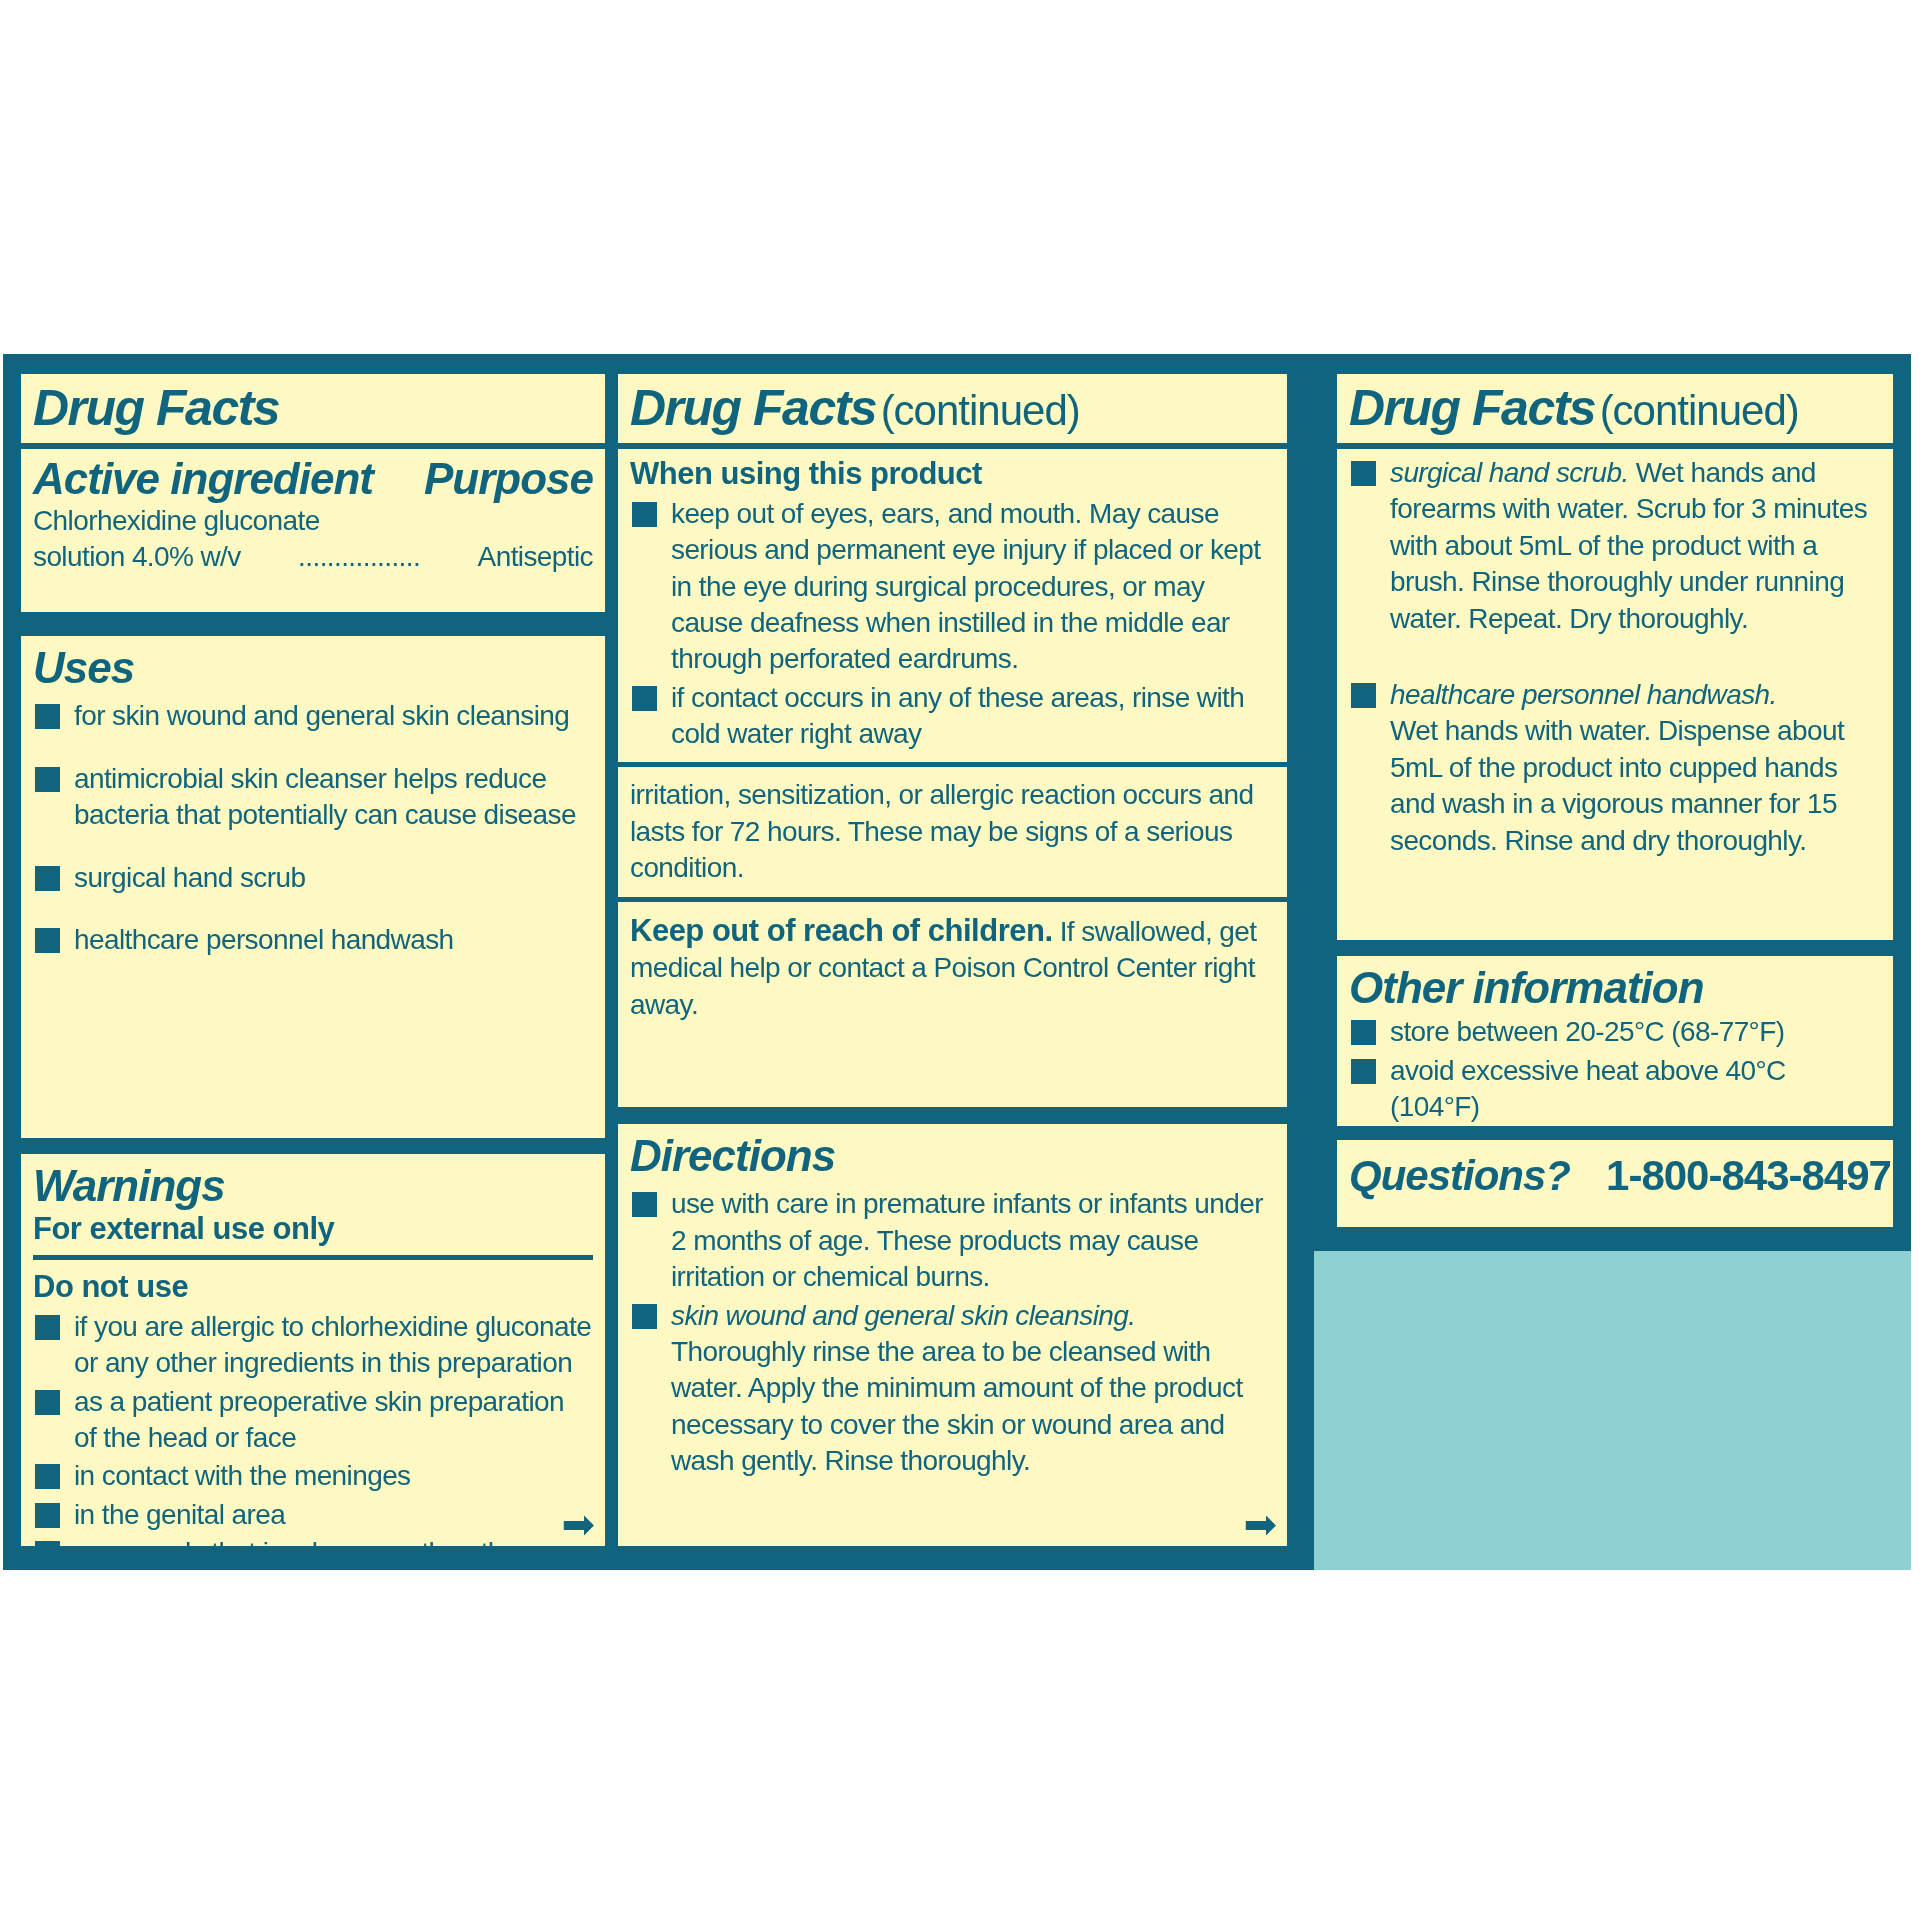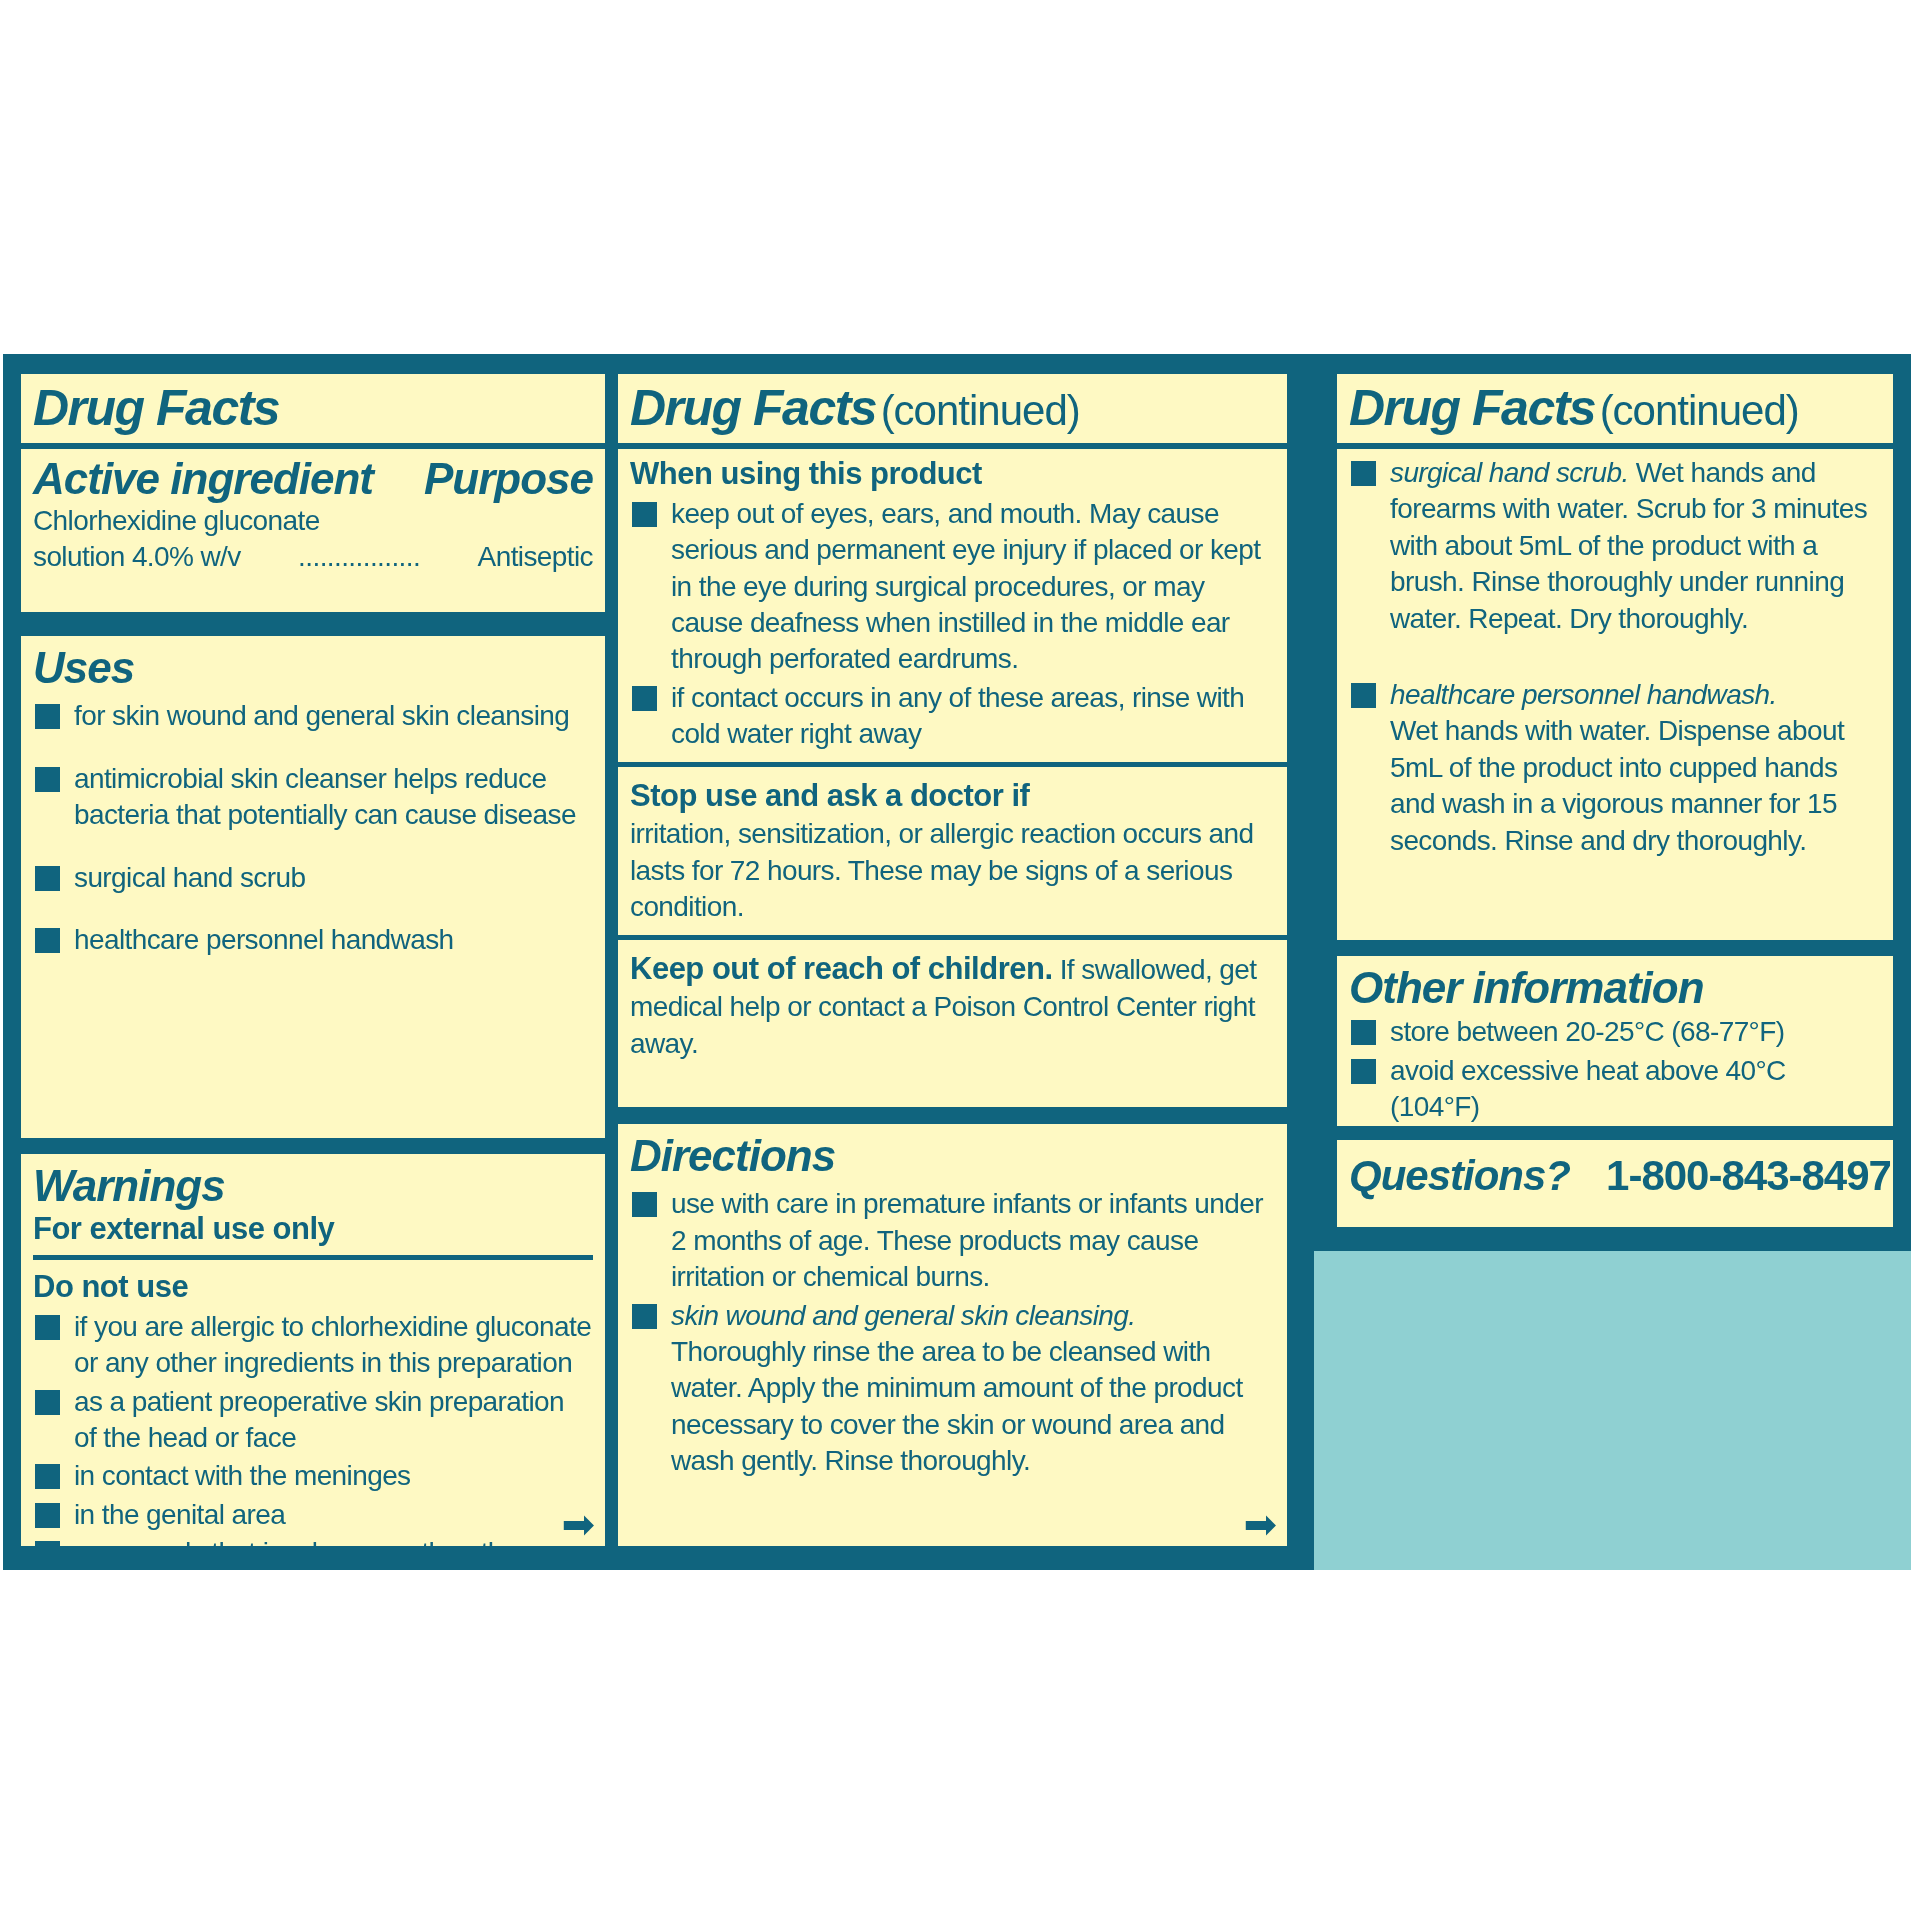--- a/index.html
+++ b/index.html
@@ -149,21 +149,20 @@
         <span class="bullet-text">keep out of eyes, ears, and mouth. May cause serious and permanent eye injury if placed or kept in the eye during surgical procedures, or may cause deafness when instilled in the middle ear through perforated eardrums.</span>
       </div>
       <div class="bullet">
         <span class="sq"></span>
         <span class="bullet-text">if contact occurs in any of these areas, rinse with cold water right away</span>
       </div>
 
       <div class="rule-thin"></div>
 
       <div class="stopuse">
-        <div class="subhead">Stop use and ask a doctor if</div>
         <div class="body-text">irritation, sensitization, or allergic reaction occurs and lasts for 72 hours. These may be signs of a serious condition.</div>
       </div>
 
       <div class="rule-thin"></div>
 
       <div class="keepout body-text">
         <span class="subhead">Keep out of reach of children.</span>
         <span>If swallowed, get medical help or contact a Poison Control Center right away.</span>
       </div>
     </section>

